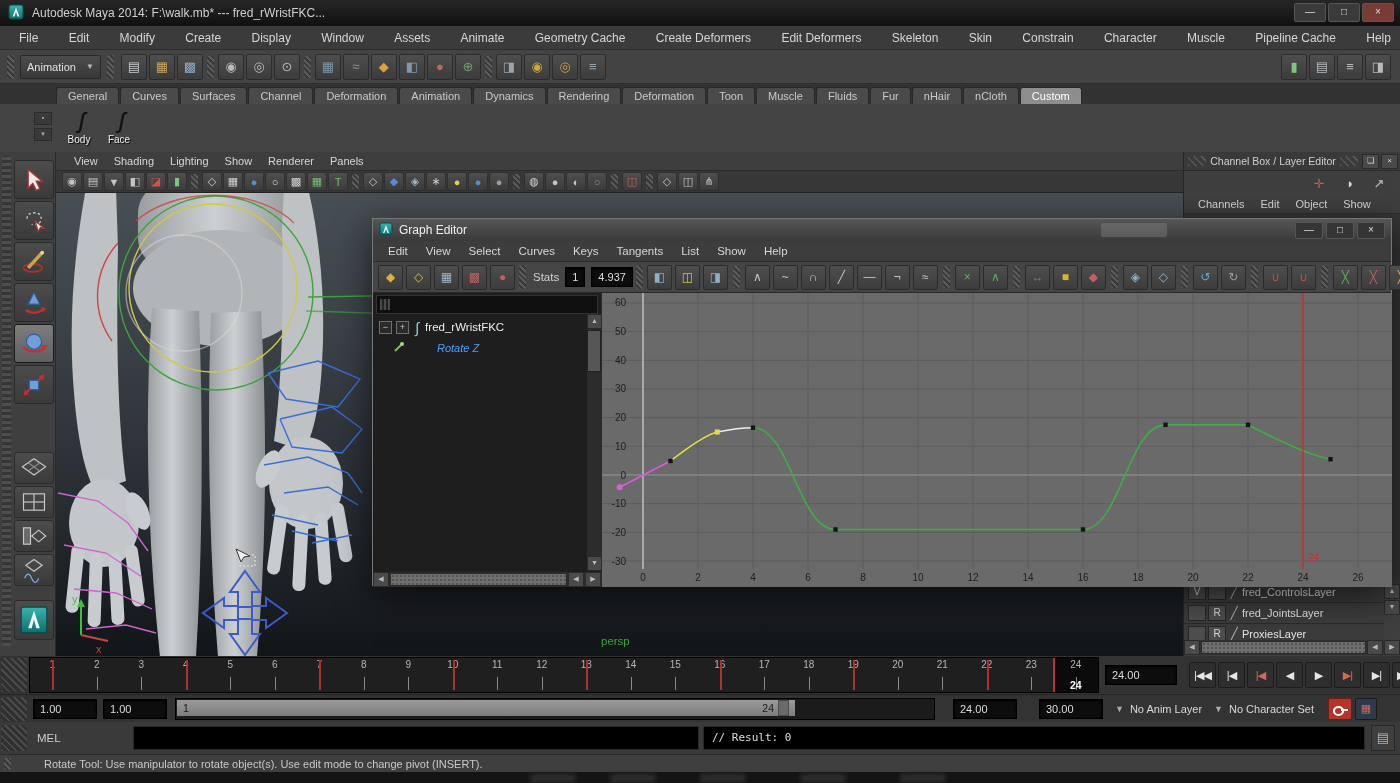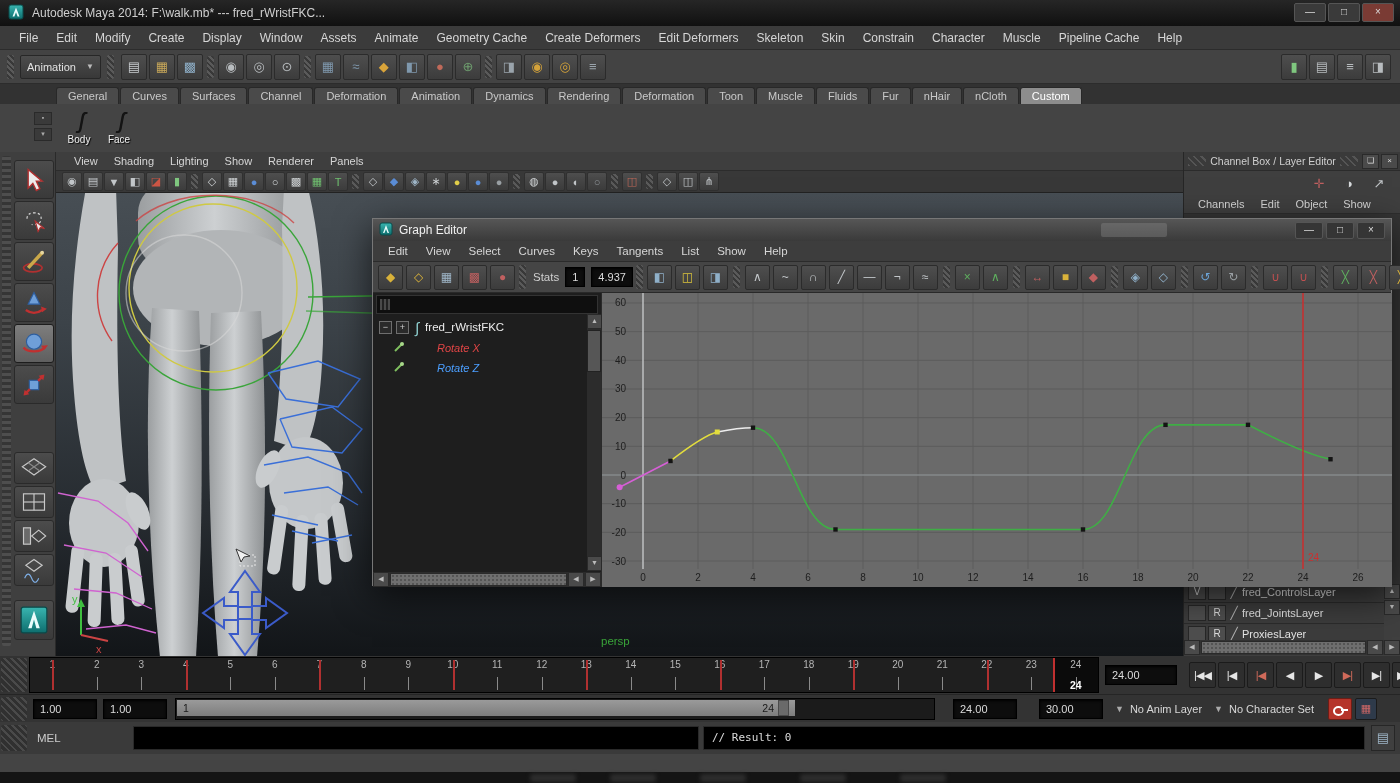--- a/index.html
+++ b/index.html
@@ -8,21 +8,21 @@
   .abs{position:absolute;}
   
   #titlebar{left:0;top:0;width:1400px;height:26px;background:linear-gradient(#262626,#101010);
             display:flex;align-items:center;padding-left:8px;box-sizing:border-box;}
   #titlebar .title{color:#cfcfcf;font-size:12px;margin-left:8px;}
   .win-btns{position:absolute;right:6px;top:3px;display:flex;gap:2px;}
   .win-btn{width:30px;height:17px;background:#3a3a3a;border:1px solid #555;border-radius:2px;
            color:#ddd;font-size:10px;text-align:center;line-height:16px;}
   .win-btn.close{background:#7a3b34;}
   #menubar{left:0;top:26px;width:1400px;height:24px;background:#3b3b3b;border-bottom:1px solid #2c2c2c;
-           display:flex;align-items:center;padding-left:10px;box-sizing:border-box;}
+           display:flex;align-items:center;padding-left:10px;box-sizing:border-box;justify-content:space-between;}
   .menu-item{padding:0 9px;color:#d6d6d6;font-size:12px;white-space:nowrap;cursor:default;}
   
   #statusline{left:0;top:50px;width:1400px;height:34px;background:#434343;display:flex;align-items:center;
               padding-left:4px;box-sizing:border-box;gap:3px;border-bottom:1px solid #2c2c2c;}
   .grip-v{width:7px;height:24px;background:repeating-linear-gradient(45deg,#5a5a5a 0 2px,#383838 2px 4px);
           border-radius:2px;margin:0 3px;flex:none;}
   .dropdown{height:22px;background:linear-gradient(#4c4c4c,#383838);border:1px solid #272727;border-radius:2px;
             display:flex;align-items:center;padding:0 6px;gap:10px;font-size:11px;color:#e2e2e2;}
   .dropdown .arr{font-size:8px;color:#bbb;}
   .icon-btn{width:24px;height:24px;background:linear-gradient(#4e4e4e,#3c3c3c);border:1px solid #2b2b2b;
@@ -622,27 +622,20 @@
           <div class="pm-box">+</div>
           <span class="scurve">∫</span>
           <span>fred_rWristFKC</span>
         </div>
         <div id="ge-channels">
             <div class="chan-row">
               <span><svg width="12" height="12">
                   <line x1="2" y1="10" x2="9" y2="3" stroke="#7fbf5f" stroke-width="2"></line>
                   <circle cx="9" cy="3" r="2" fill="#a8d88a"></circle>
                 </svg></span>
-              <span class="chan-label" style="color: rgb(224, 69, 69);">Rotate X</span>
-            </div>
-            <div class="chan-row">
-              <span><svg width="12" height="12">
-                  <line x1="2" y1="10" x2="9" y2="3" stroke="#7fbf5f" stroke-width="2"></line>
-                  <circle cx="9" cy="3" r="2" fill="#a8d88a"></circle>
-                </svg></span>
               <span class="chan-label" style="color: rgb(75, 159, 255);">Rotate Z</span>
             </div>
           </div>
         <div id="ge-vscroll">
           <div class="scroll-btn">▲</div>
           <div class="vthumb"></div>
           <div style="flex:1"></div>
           <div class="scroll-btn">▼</div>
         </div>
         <div id="ge-hscroll">
@@ -864,20 +857,24 @@
   </div>
 
   <div id="commandline" class="abs">
     <div id="cl-grip"></div>
     <div id="mel-label">MEL</div>
     <input id="mel-input" type="text" value="" style="">
     <div id="mel-result">// Result: 0</div>
     <div id="script-editor-btn">▤</div>
   </div>
 
+  <div id="helpline" class="abs">
+    <div class="grip-v"></div>
+    <span id="help-text">Rotate Tool: Use manipulator to rotate object(s). Use edit mode to change pivot (INSERT).</span>
+  </div>
   <div id="bottomstrip" class="abs">
     <div class="blob" style="left:530px;"></div>
     <div class="blob" style="left:610px;"></div>
     <div class="blob" style="left:700px;"></div>
     <div class="blob" style="left:800px;"></div>
     <div class="blob" style="left:900px;"></div>
   </div>
 </div>
 
 </body></html>

